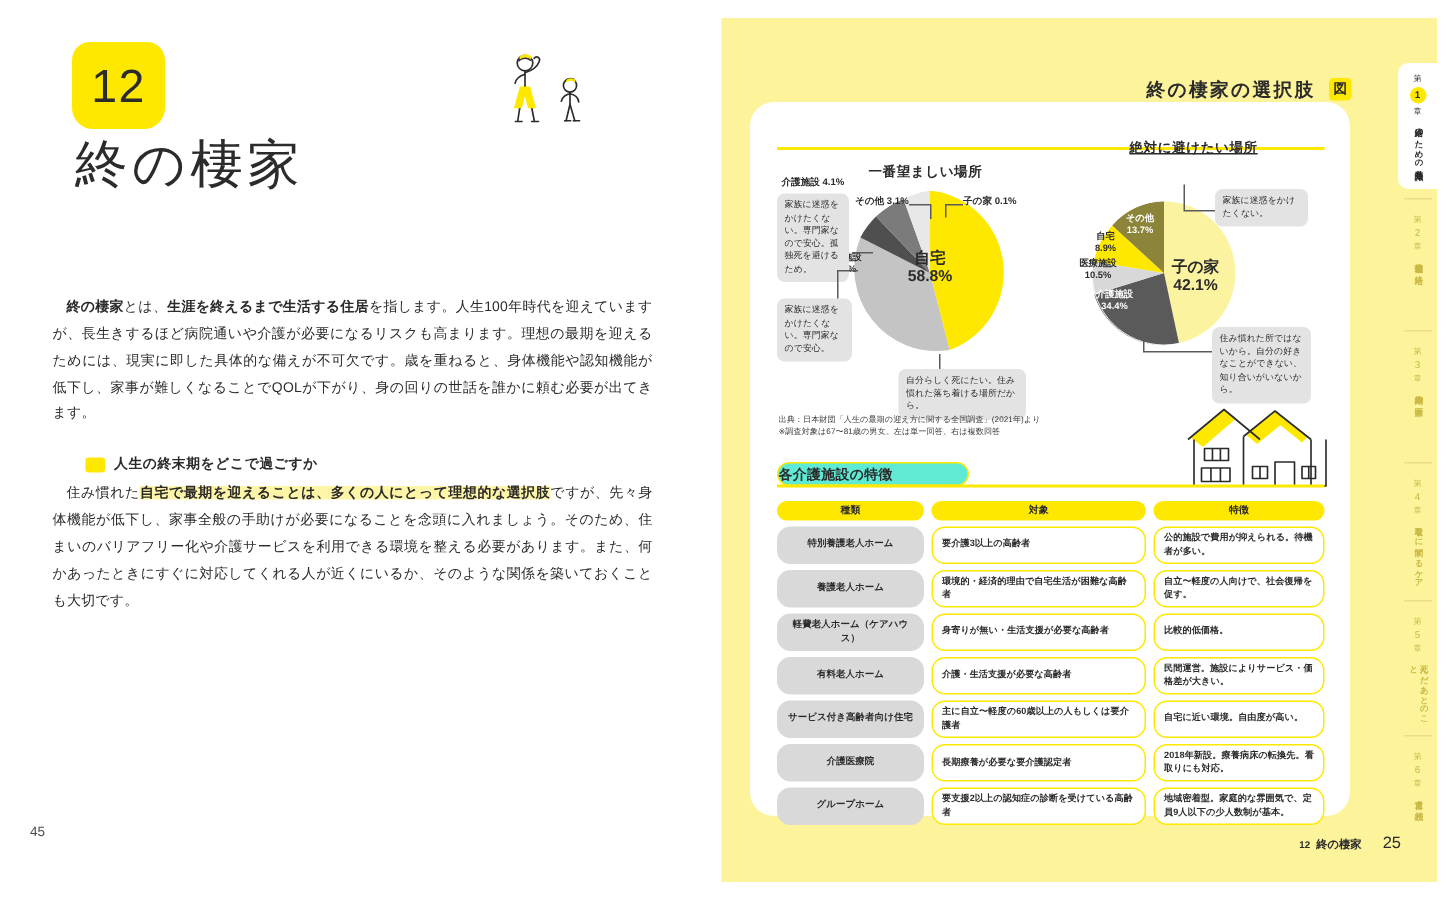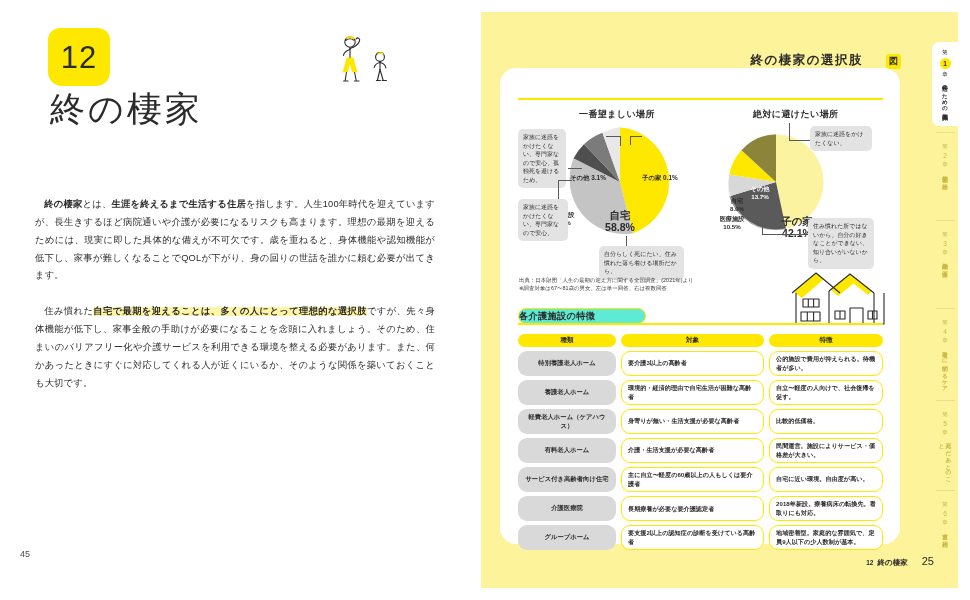--- a/index.html
+++ b/index.html
@@ -39,21 +39,21 @@
   }
   p.para.indent{text-indent:9.3px;}
   .gap{height:16px;}
   b.bold{font-weight:bold;}
   .hl{background:linear-gradient(to bottom,transparent 0%,transparent 12%,#fff5a8 12%,#fff5a8 100%);}
   .folio-left{position:absolute;left:20px;top:549px;font-size:9px;color:#4a4a4a;}
 
   
   .page-right{position:absolute;left:481px;top:12px;width:477px;height:576px;background:#fdf39a;}
   .fig-title{
-    position:absolute;right:57px;top:40px;display:flex;align-items:flex-end;gap:23px;
+    position:absolute;right:57px;top:40px;display:flex;align-items:flex-start;gap:9px;
     font-size:12.5px;font-weight:bold;color:#2b2b2b;letter-spacing:1.5px;
   }
   .fig-badge{
     width:15px;height:15px;background:#ffe800;border-radius:3px;
     display:flex;align-items:center;justify-content:center;
     font-size:9px;font-weight:bold;color:#2b2b2b;letter-spacing:0;
   }
   .card{
     position:absolute;left:19px;top:56px;width:400px;height:476px;
     background:#fff;border-radius:16px;
@@ -62,26 +62,26 @@
   .band{
     position:absolute;left:18px;top:15px;width:300px;height:16px;
     background:#ffe800;border-radius:3px;
     display:flex;align-items:center;padding-left:9px;box-sizing:border-box;
   }
   .band span{font-size:9.4px;font-weight:bold;color:#2b2b2b;letter-spacing:.3px;}
   .band-line{position:absolute;left:18px;top:30px;width:365px;height:2px;background:#ffe800;}
 
   .chart-head{position:absolute;font-size:9px;font-weight:bold;color:#2b2b2b;letter-spacing:.4px;}
   .chart-head.l{left:79px;top:40px;}
-  .chart-head.r{left:253px;top:40px;}
+  .chart-head.r{left:253px;top:24px;text-decoration:underline;}
 
   .pie-wrap{position:absolute;}
   .pie-wrap svg{display:block;}
 
-  .lbl{position:absolute;font-size:6.4px;font-weight:bold;color:#2b2b2b;line-height:1.25;white-space:nowrap;margin-top:43px;}
+  .lbl{position:absolute;font-size:6.4px;font-weight:bold;color:#2b2b2b;line-height:1.25;white-space:nowrap;}
   .lbl.big{font-size:10.5px;font-weight:bold;line-height:1.18;text-align:center;}
   .lbl.mid{font-size:6.2px;text-align:center;line-height:1.22;}
   .lbl.white{color:#ffffff;}
 
   .bub{
     position:absolute;background:#e3e3e3;border-radius:5px;
     font-size:5.9px;line-height:1.45;color:#2b2b2b;padding:4px 5px;
     box-sizing:border-box;letter-spacing:.1px;
   }
   .leader{position:absolute;background:#5a5a5a;}
@@ -185,20 +185,24 @@
     </svg>
 
     <div class="body-col">
 
       <p class="para indent">
         <b class="bold">終の棲家</b>とは、<b class="bold">生涯を終えるまで生活する住居</b>を指します。人生100年時代を迎えていますが、長生きするほど病院通いや介護が必要になるリスクも高まります。理想の最期を迎えるためには、現実に即した具体的な備えが不可欠です。歳を重ねると、身体機能や認知機能が低下し、家事が難しくなることでQOLが下がり、身の回りの世話を誰かに頼む必要が出てきます。
       </p>
 
       <div class="gap"></div>
 
+      <div class="sec-head">
+        <i class="bullet"></i>
+        <span>人生の終末期をどこで過ごすか</span>
+      </div>
       <p class="para indent">
         住み慣れた<b class="bold hl">自宅で最期を迎えることは、多くの人にとって理想的な選択肢</b>ですが、先々身体機能が低下し、家事全般の手助けが必要になることを念頭に入れましょう。そのため、住まいのバリアフリー化や介護サービスを利用できる環境を整える必要があります。また、何かあったときにすぐに対応してくれる人が近くにいるか、そのような関係を築いておくことも大切です。
       </p>
     </div>
 
     <div class="folio-left">45</div>
   </div>
 
   <div class="page-right">
 

